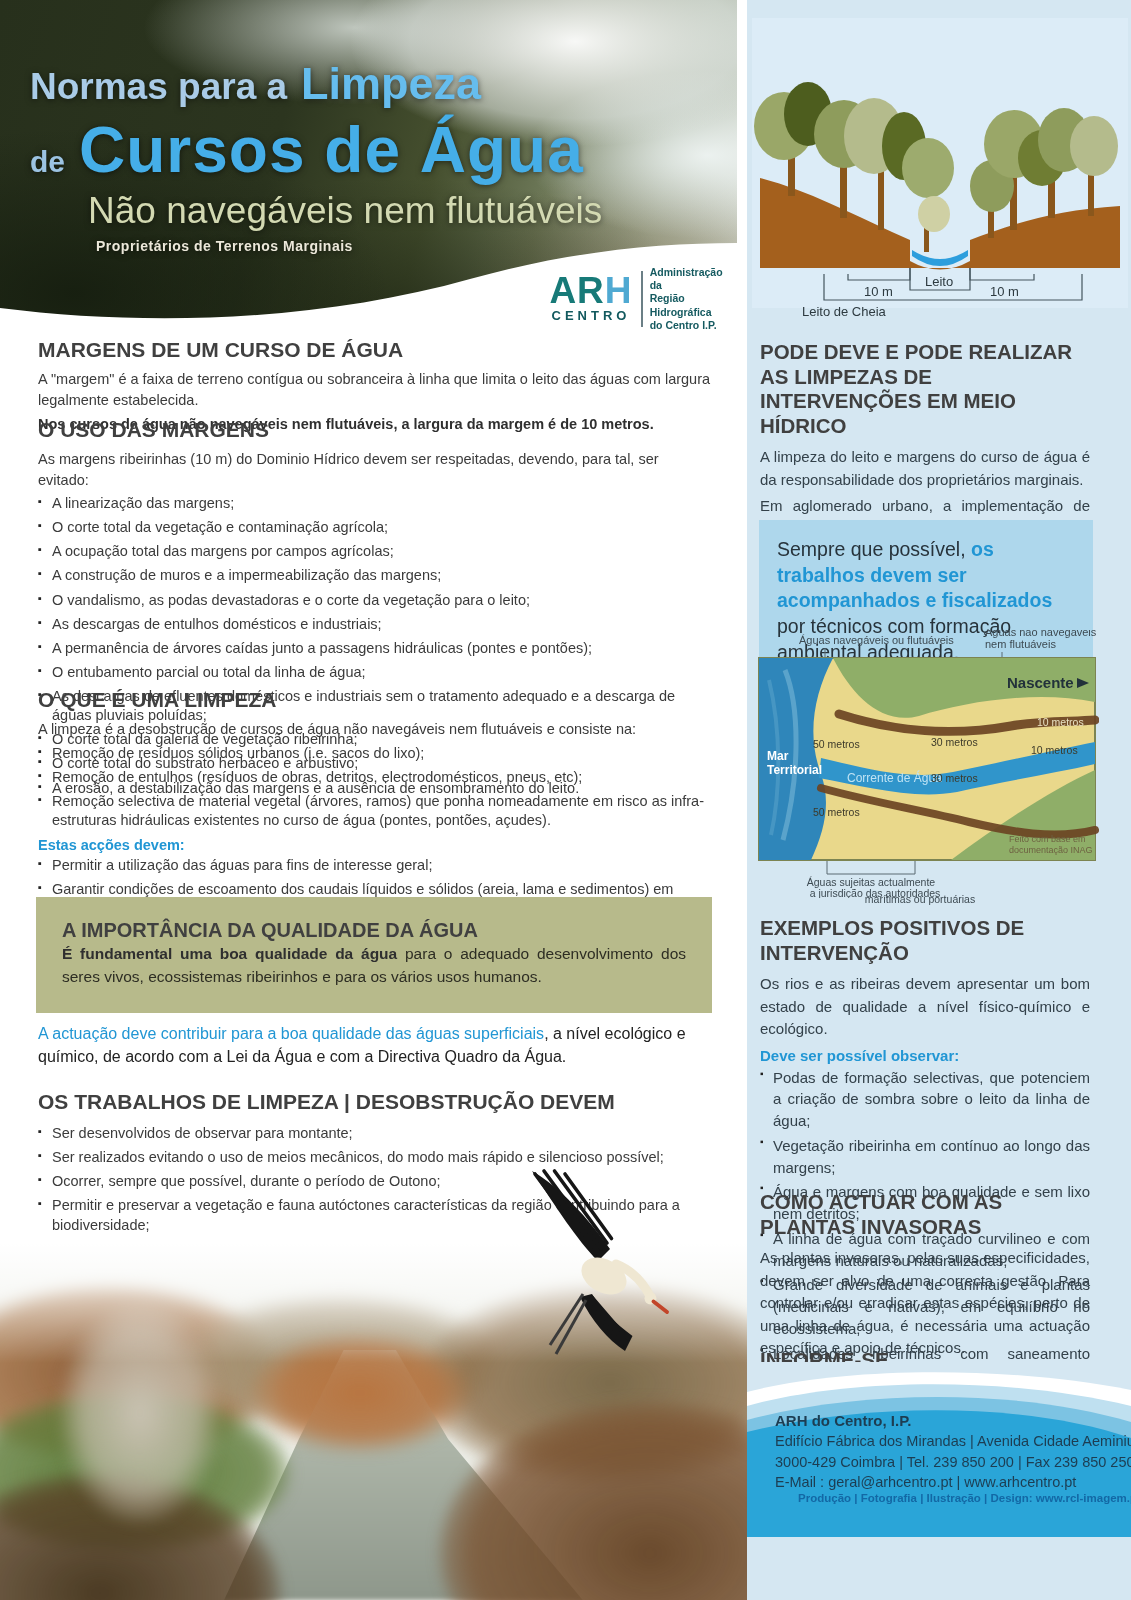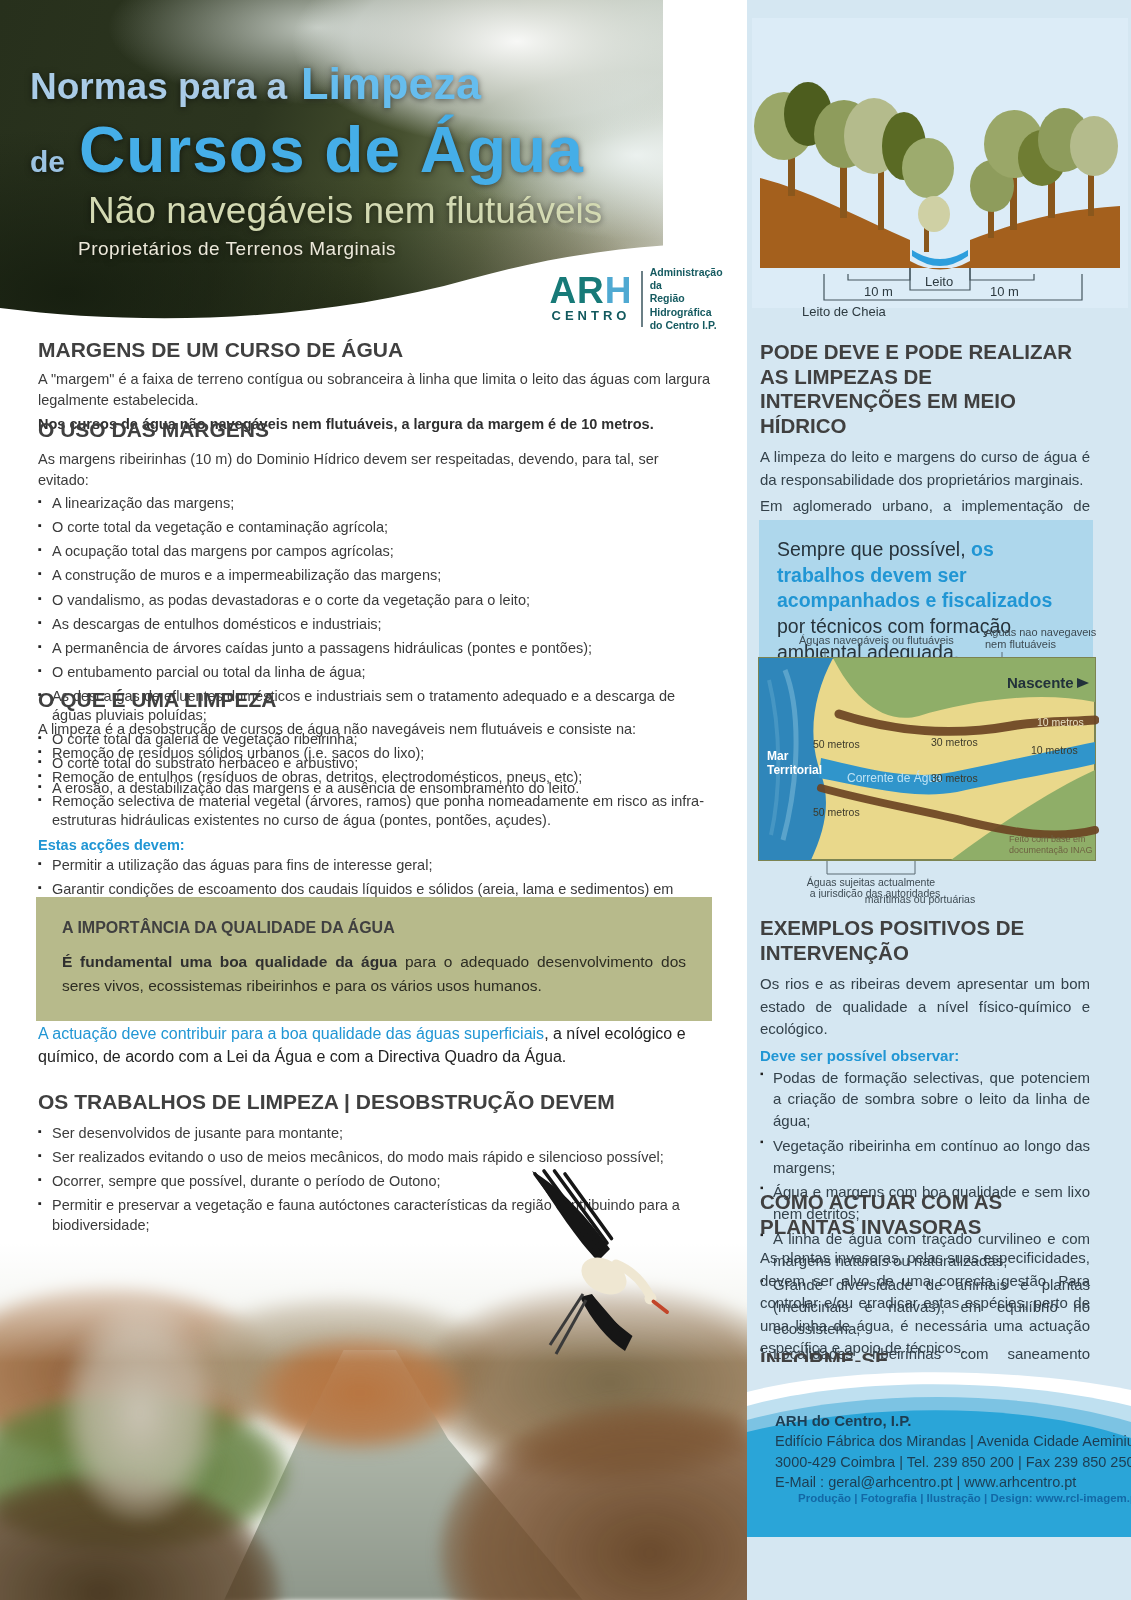--- a/index.html
+++ b/index.html
@@ -4,36 +4,36 @@
 <style>
   html,body{margin:0;padding:0;background:#888;}
   .page{position:relative;width:1131px;height:1600px;background:#ffffff;overflow:hidden;
         font-family:"Liberation Sans",sans-serif;color:#3b3b3b;}
   .abs{position:absolute;}
 
   
   .right-panel{left:747px;top:0;width:384px;height:1600px;background:#d5e7f2;}
 
   
-  .header-photo{left:0;top:0;width:663px;height:345px;overflow:hidden;
+  .header-photo{left:0;top:0;width:737px;height:345px;overflow:hidden;
      background:
        radial-gradient(ellipse 300px 140px at 78% 12%, rgba(255,255,255,.95), rgba(230,235,233,.55) 55%, rgba(230,235,233,0) 75%),
        radial-gradient(ellipse 260px 120px at 96% 45%, rgba(245,250,250,.85), rgba(245,250,250,0) 70%),
        radial-gradient(ellipse 300px 110px at 48% 8%, rgba(205,212,205,.9), rgba(205,212,205,0) 70%),
        radial-gradient(ellipse 420px 220px at 10% 85%, rgba(20,28,14,.85), rgba(20,28,14,0) 75%),
        radial-gradient(ellipse 420px 200px at 55% 95%, rgba(28,36,18,.8), rgba(28,36,18,0) 75%),
        radial-gradient(ellipse 260px 160px at 88% 80%, rgba(120,100,60,.45), rgba(120,100,60,0) 70%),
        linear-gradient(105deg,#27301c 0%,#2c351f 38%,#46502f 58%,#6d7858 72%,#a7b2a0 86%,#d9ded7 100%);}
   .ht{position:absolute;left:30px;text-shadow:0 1px 6px rgba(0,0,0,.55);white-space:nowrap;}
   .ht-l1{top:58px;font-size:37px;color:#a9cbe7;font-weight:700;}
   .ht-l1 .big{font-size:45px;color:#66bdee;margin-left:14px;}
   .ht-l2{top:113px;font-size:30px;color:#9cc3e2;font-weight:700;}
   .ht-l2 .big{font-size:64px;color:#45aee8;margin-left:14px;letter-spacing:1px;}
   .ht-l3{top:190px;left:88px;font-size:37px;color:#d3d9b2;font-weight:400;}
-  .ht-l4{top:238px;left:78px;font-size:19px;color:#ece8da;font-weight:400;letter-spacing:.5px;}
+  .ht-l4{top:238px;left:96px;font-size:14px;color:#ece8da;font-weight:700;letter-spacing:.5px;}
   .wave{position:absolute;left:0;bottom:0;width:737px;height:110px;}
 
   
   .logo{left:546px;top:266px;width:190px;height:66px;display:flex;align-items:center;}
   .logo-left{width:104px;text-align:center;}
   .logo-arh{font-size:37px;font-weight:700;letter-spacing:1px;line-height:.85;
             color:#177a78;}
   .logo-arh .h{color:#4fa9d2;}
   .logo-centro{font-size:13px;font-weight:700;color:#12595e;letter-spacing:4px;margin-top:2px;}
   .logo-bar{width:2px;height:56px;background:#6b7f86;margin:0 7px 0 5px;}
@@ -45,21 +45,21 @@
   p{margin:0 0 4px 0;}
   .body{font-size:14.5px;line-height:1.42;}
   ul.b{list-style:none;margin:2px 0 0 0;padding:0;}
   ul.b li{position:relative;padding-left:14px;margin-bottom:4.5px;font-size:14.5px;line-height:1.35;}
   ul.b li::before{content:"▪";position:absolute;left:0;top:0;font-size:11px;color:#222;}
   .left-col{left:38px;width:674px;}
   .bold-dark{font-weight:700;color:#2f2f2f;}
 
   
   .green-box{left:36px;top:897px;width:676px;background:#b7ba8b;padding:22px 26px 20px 26px;box-sizing:border-box;}
-  .green-box .h-blue{font-size:16px;margin-bottom:13px;}
+  .green-box .h-blue{font-size:20px;margin-bottom:0;}
   .green-box .body{font-size:15.5px;color:#2d2d23;text-align:justify;line-height:1.5;}
 
   .actuacao{font-size:16px;line-height:1.45;color:#222;}
   .actuacao .blue{color:#2196d4;}
 
   
   .r-block{left:760px;width:330px;}
   .r-block .h-blue{font-size:20.5px;line-height:1.2;margin-bottom:8px;}
   .r-body{font-size:15px;line-height:1.5;text-align:justify;color:#33414a;}
   ul.rb{list-style:none;margin:2px 0 0 0;padding:0;}
@@ -207,21 +207,21 @@
     <p class="body"><span class="bold-dark">É fundamental uma boa qualidade da água</span><span> para o adequado desenvolvimento dos seres vivos, ecossistemas ribeirinhos e para os vários usos humanos.</span></p>
   </div>
 
   <div class="abs left-col actuacao" style="top:1022px;">
     <span class="blue">A actuação deve contribuir para a boa qualidade das águas superficiais</span><span>, a nível ecológico e químico, de acordo com a Lei da Água e com a Directiva Quadro da Água.</span>
   </div>
 
   <section class="abs left-col" style="top:1090px;">
     <h2 class="h-blue">OS TRABALHOS DE LIMPEZA | DESOBSTRUÇÃO DEVEM</h2>
     <ul class="b" style="margin-top:10px;">
-      <li>Ser desenvolvidos de jusante para montante;</li>
+      <li>Ser desenvolvidos de observar para montante;</li>
       <li>Ser realizados evitando o uso de meios mecânicos, do modo mais rápido e silencioso possível;</li>
       <li>Ocorrer, sempre que possível, durante o período de Outono;</li>
       <li>Permitir e preservar a vegetação e fauna autóctones características da região contribuindo para a biodiversidade;</li>
       <li>Prever a realização da poda de formação da vegetação existente para garantir o ensombramento do leito;</li>
       <li>Atender a que o corte da vegetação nunca pode ser total;</li>
       <li>Evitar a remoção da vegetação fixadora das margens;</li>
       <li>Ser conduzidos por forma a que as intervenções sejam feitas numa margem de cada vez;</li>
       <li style="width:480px;">Permitir que, no final das intervenções, o material retirado possa ser separado e valorizado para reutilização, reciclagem e/ou compostagem.</li>
     </ul>
   </section>

